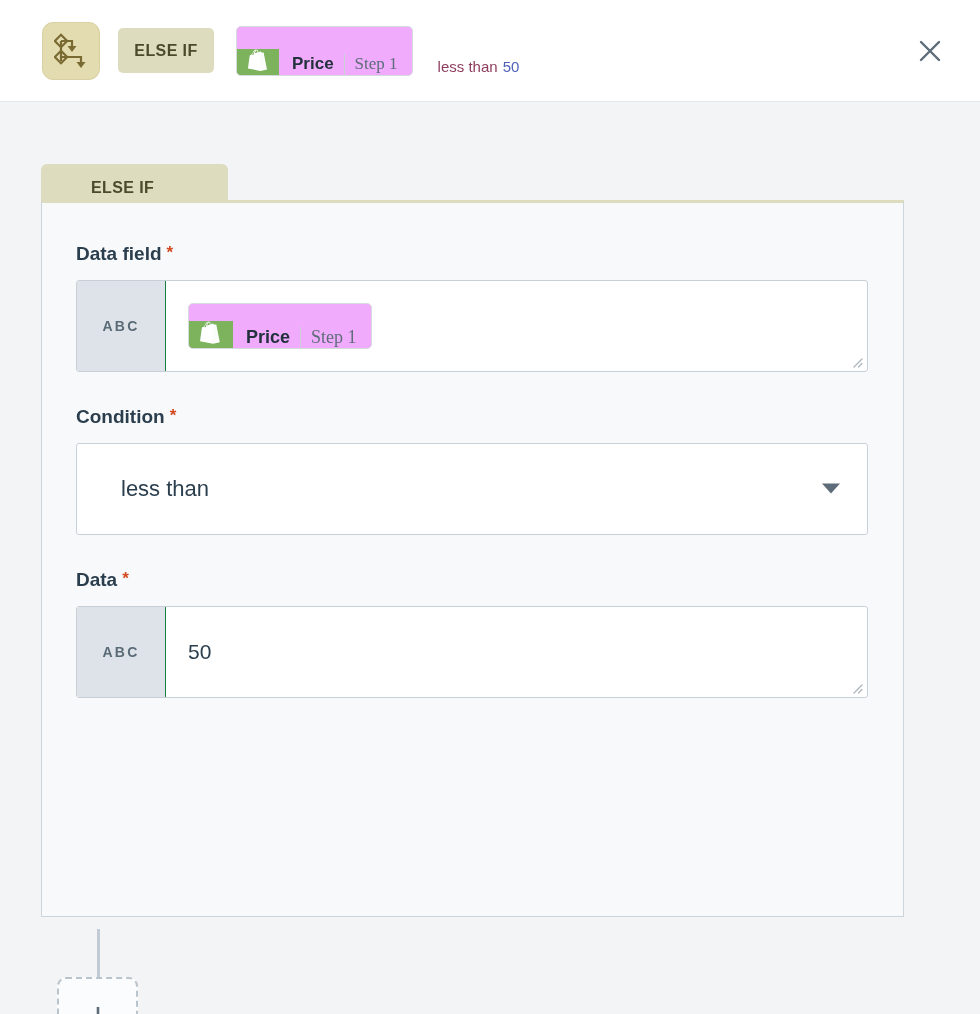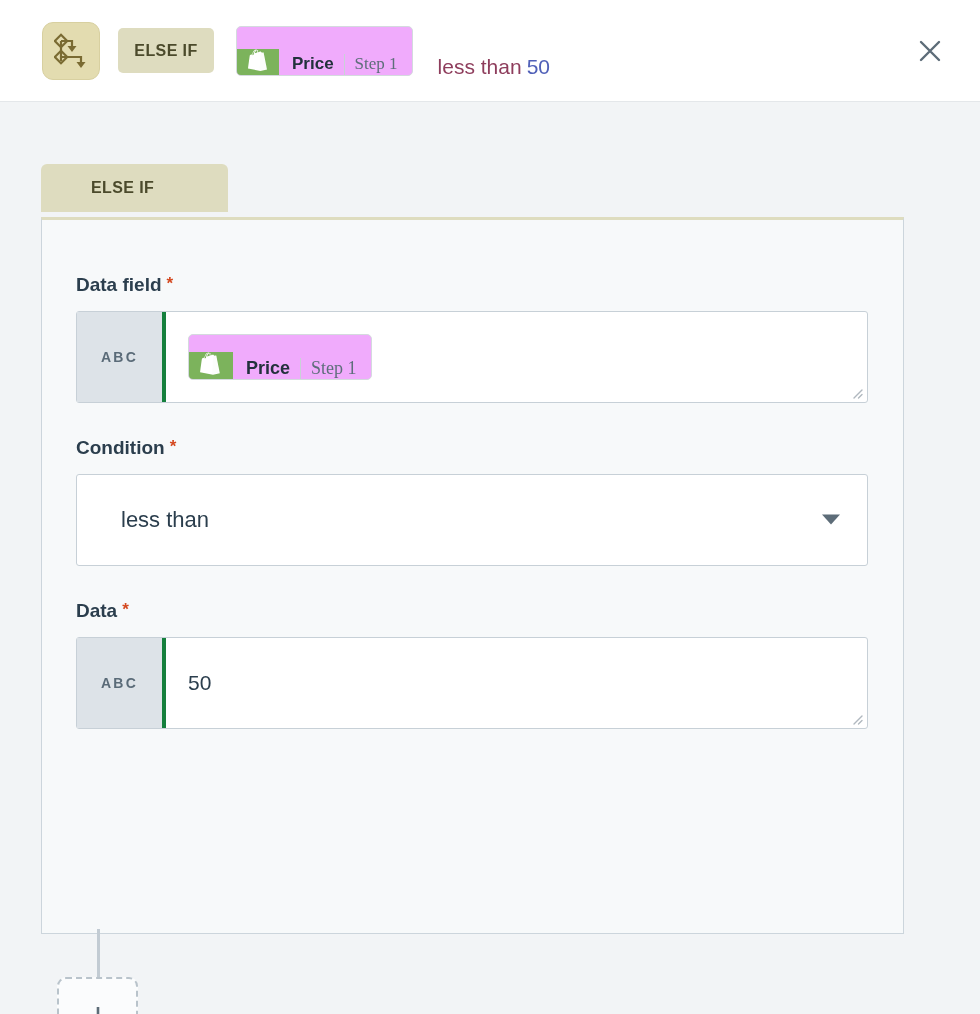--- a/index.html
+++ b/index.html
@@ -96,21 +96,21 @@
     font-family: Liberation Serif, serif;
   }
 
   .header-chip { margin-left: 22px; height: 50px; }
   .header-chip .chip-logo { width: 42px; }
   .header-chip .chip-name { font-size: 17px; }
   .header-chip .chip-step { font-size: 17px; }
 
   .header-summary {
     margin-left: 25px;
-    font-size: 21px;
+    font-size: 15px;
     white-space: nowrap;
     flex: 0 0 auto;
     margin-top: 32px;
   }
   .summary-op { color: #8e3d5c; }
   .summary-val { color: #5060b8; margin-left: 5px; }
 
   .close-btn {
     margin-left: auto;
     width: 40px;
@@ -141,28 +141,28 @@
     align-items: center;
     padding-left: 50px;
     font-size: 16px;
     font-weight: bold;
     letter-spacing: 0.4px;
     color: #4b4a2b;
   }
 
   .card {
     position: absolute;
-    top: 115px;
+    top: 98px;
     left: 41px;
     width: 863px;
     height: 717px;
     background: #f7f9fa;
     border: 1px solid #ccd5dc;
     border-top: 3px solid #dedcbf;
-    padding: 54px 35px 0 34px;
+    padding: 40px 35px 0 34px;
   }
 
   .field-label {
     font-size: 19px;
     font-weight: bold;
     color: #2b3e4d;
     margin-bottom: 15px;
     display: flex;
     align-items: flex-start;
   }
@@ -181,21 +181,21 @@
     align-items: stretch;
     border: 1px solid #c7d0d7;
     border-radius: 3px;
     background: #ffffff;
     height: 92px;
     position: relative;
   }
   .abc-box {
     width: 89px;
     background: #dde3e8;
-    border-right: 4px solid #15803d;
+    border-right: 1px solid #15803d;
     display: flex;
     align-items: center;
     justify-content: center;
     font-size: 14px;
     letter-spacing: 2.3px;
     font-weight: bold;
     color: #5a6b78;
     flex: 0 0 auto;
   }
   .input-content {

